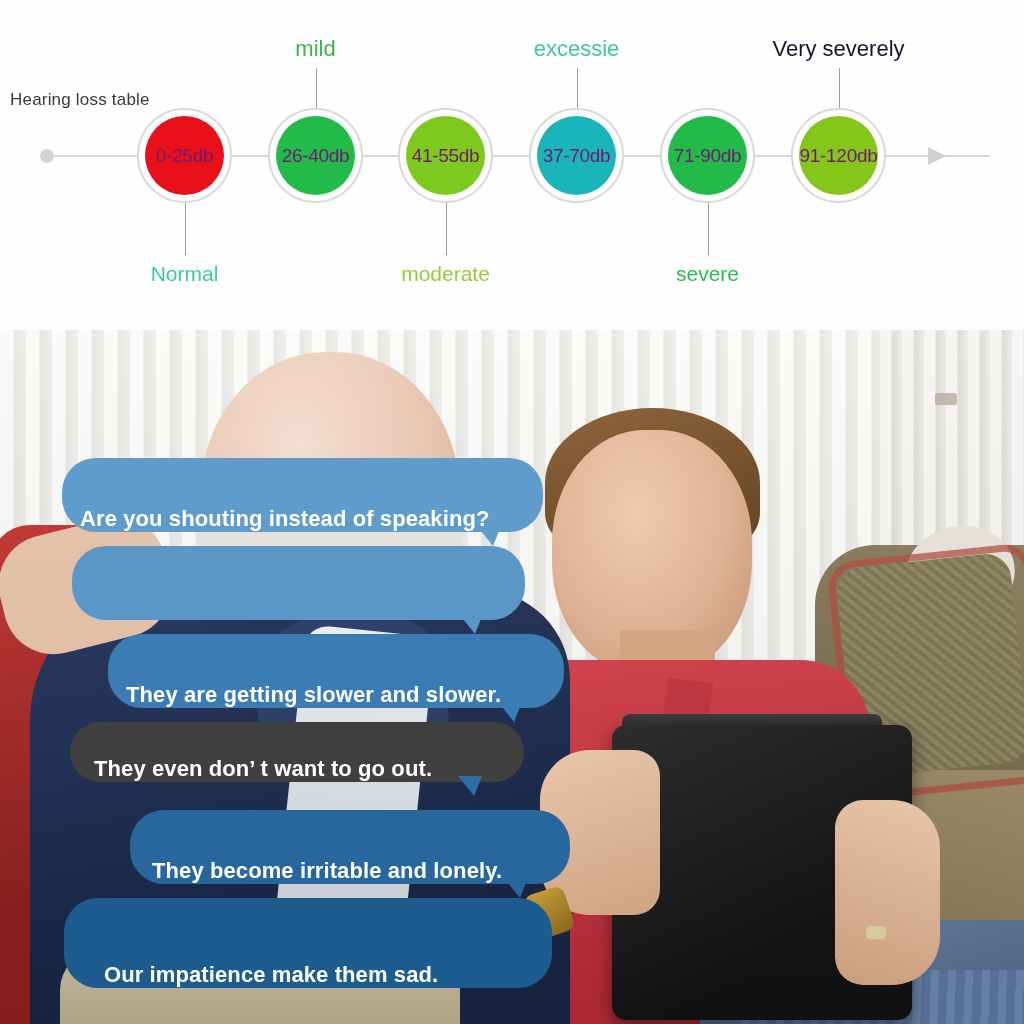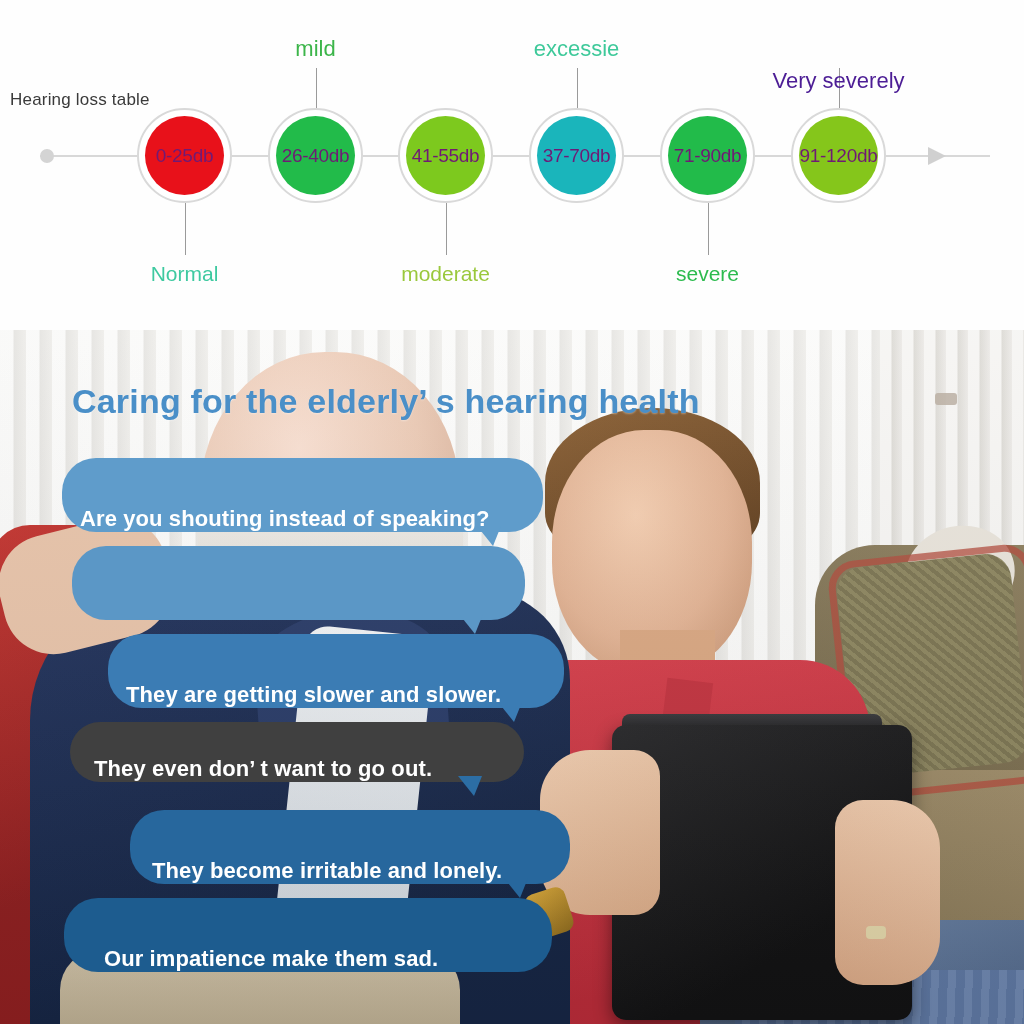--- a/index.html
+++ b/index.html
@@ -151,21 +151,21 @@
           <div class="db">37-70db</div>
         </div>
         <div class="stem down" style="left: 707.5px;"></div>
         <div class="botlabel" style="left: 707.5px; color: rgb(44, 187, 78);">severe</div>
         <div class="node" style="left: 660px;">
           <div class="ring"></div>
           <div class="disc" style="background:#22bb4a"></div>
           <div class="db">71-90db</div>
         </div>
         <div class="stem up" style="left: 838.5px;"></div>
-        <div class="toplabel" style="left: 838.5px; color: #4c1d95; margin-top: 32px;">Very severely</div>
+        <div class="toplabel" style="left: 838.5px; color: #0f172a;">Very severely</div>
         <div class="node" style="left: 791px;">
           <div class="ring"></div>
           <div class="disc" style="background:#85c61b"></div>
           <div class="db">91-120db</div>
         </div>
       </div>
   </div>
 
   <div class="photo">
     <div class="photo-bg"></div>
@@ -198,39 +198,38 @@
 
     <div class="tablet-lip"></div>
     <div class="tablet"></div>
     <div class="hand-a"></div>
     <div class="hand-b"></div>
     <div class="watch"></div>
     <div class="ring-f"></div>
 
     <div class="photo-shade"></div>
 
-    <div class="headline">Caring for the elderly’  s hearing health</div>
     <div id="bubbles">
         <div class="bubble" style="left: 62px; top: 128px; width: 463px; height: 74px; background: rgb(95, 156, 203); color: rgb(95, 156, 203); padding-left: 18px;">
           <span style="color: rgb(255, 255, 255);">Are you shouting instead of speaking?</span>
           <span class="tail"></span>
         </div>
         <div class="bubble" style="left: 72px; top: 216px; width: 433px; height: 74px; background: rgb(91, 151, 198); color: rgb(91, 151, 198); padding-left: 20px;">
           <span class="tail"></span>
         </div>
         <div class="bubble" style="left: 108px; top: 304px; width: 438px; height: 74px; background: rgb(59, 124, 180); color: rgb(59, 124, 180); padding-left: 18px;">
           <span style="color: rgb(255, 255, 255);">They are getting slower and slower.</span>
           <span class="tail"></span>
         </div>
         <div class="bubble" style="left: 70px; top: 392px; width: 430px; height: 60px; background: #404040; color: rgb(44, 110, 165); padding-left: 24px;">
           <span style="color: rgb(255, 255, 255);">They even don’  t want to go out.</span>
           <span class="tail"></span>
         </div>
         <div class="bubble" style="left: 130px; top: 480px; width: 418px; height: 74px; background: rgb(39, 103, 157); color: rgb(39, 103, 157); padding-left: 22px;">
           <span style="color: rgb(255, 255, 255);">They become irritable and lonely.</span>
           <span class="tail"></span>
         </div>
-        <div class="bubble" style="left: 64px; top: 568px; width: 448px; height: 74px; background: rgb(29, 92, 143); color: rgb(29, 92, 143); padding-left: 40px;">
+        <div class="bubble" style="left: 64px; top: 568px; width: 448px; height: 90px; background: rgb(29, 92, 143); color: rgb(29, 92, 143); padding-left: 40px;">
           <span style="color: rgb(255, 255, 255);">Our impatience make them sad.</span>
         </div>
       </div>
   </div>
 </div>
 
 </body></html>

